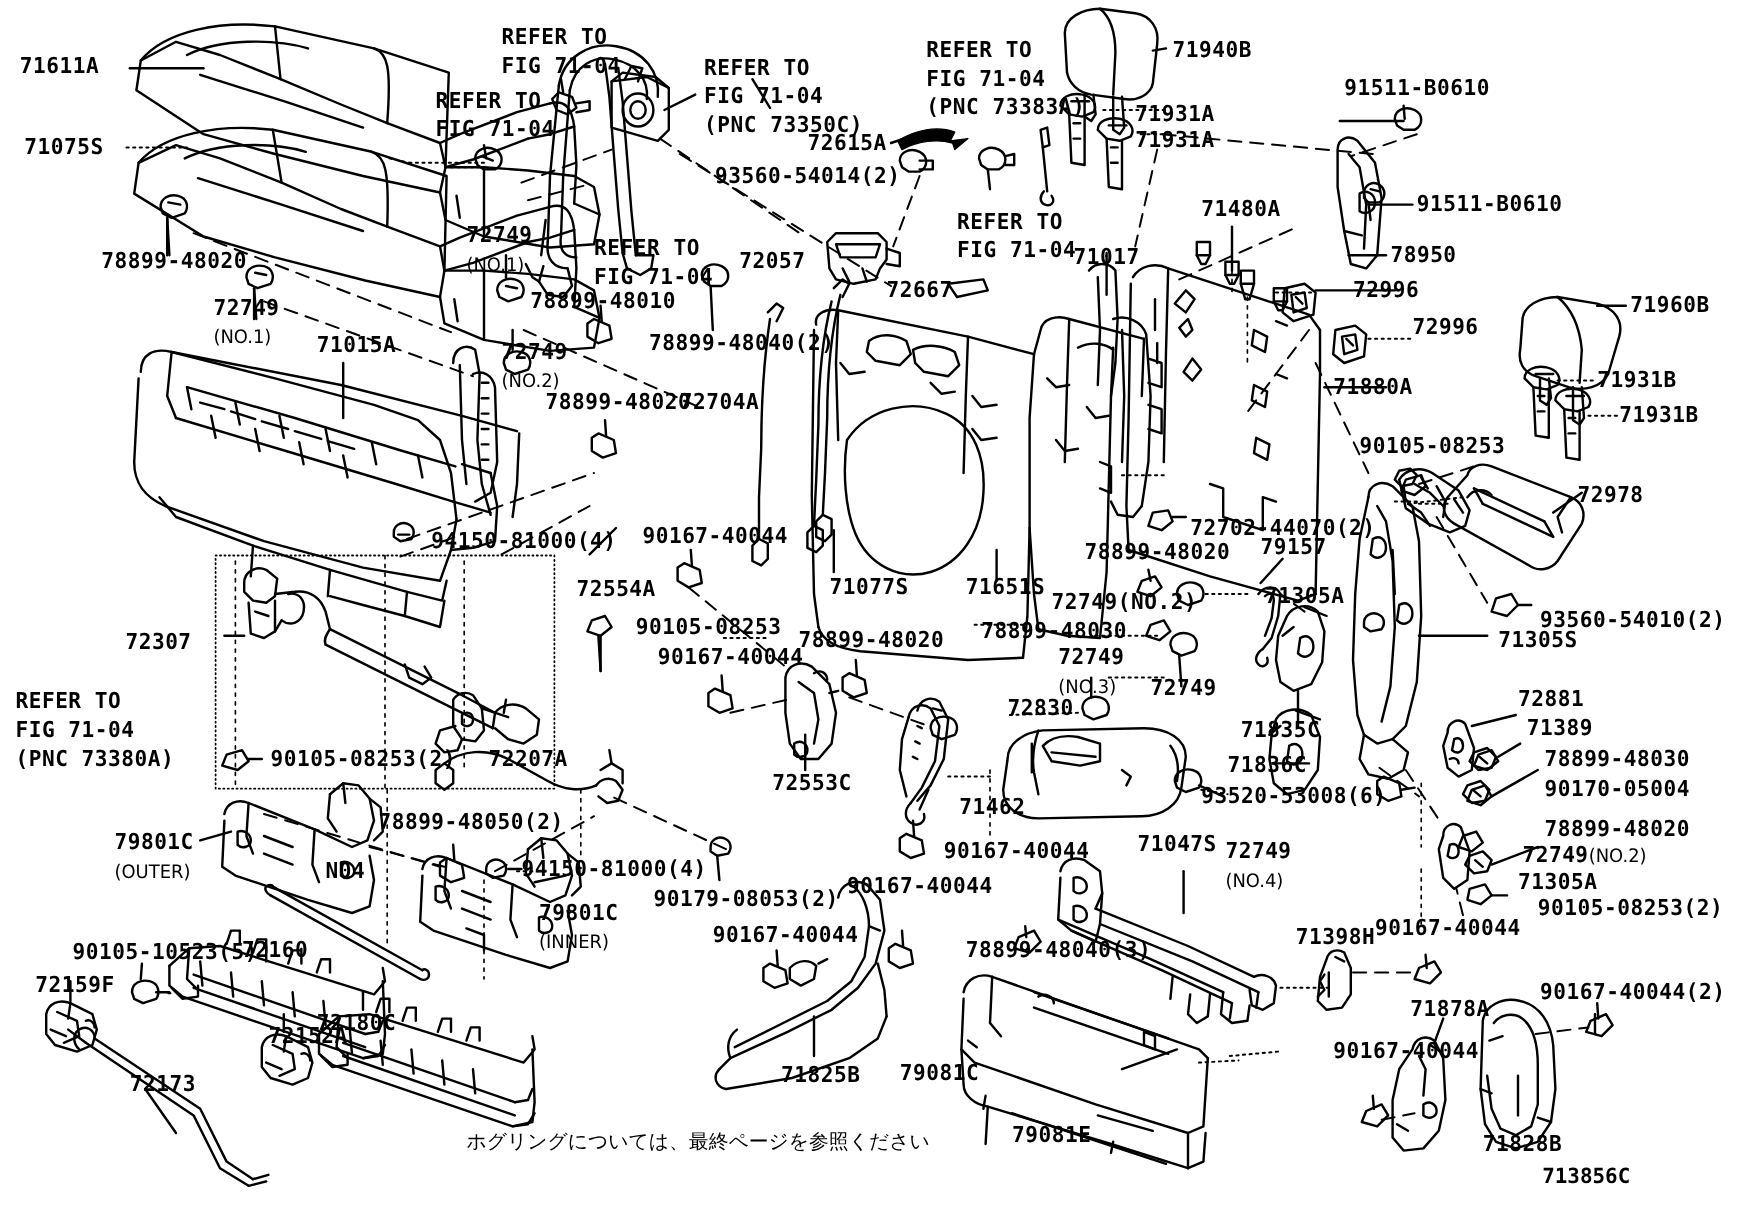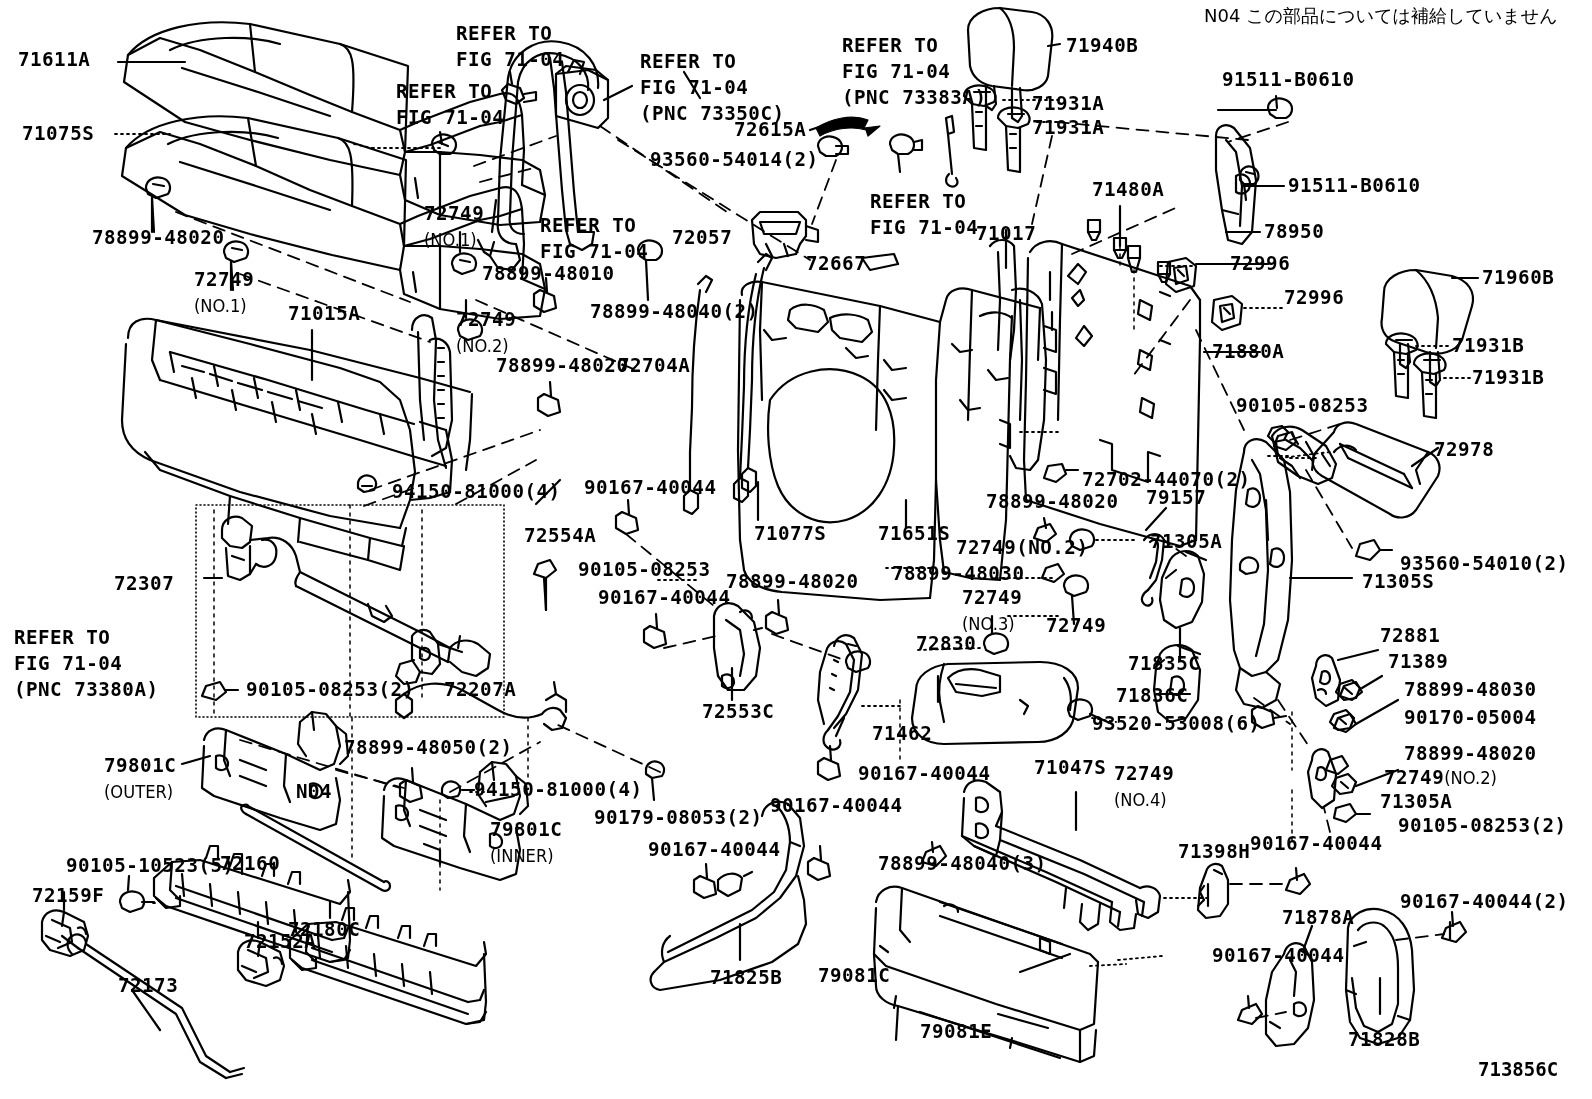--- a/index.html
+++ b/index.html
@@ -887,16 +887,16 @@
   <div class="lbl" style="left:878px;top:852px;"><span>78899-48040(3)</span></div>
 
   <div class="lbl" style="left:1034px;top:756px;"><span>71047S</span></div>
   <div class="lbl" style="left:1178px;top:840px;"><span>71398H</span></div>
   <div class="lbl" style="left:1250px;top:832px;"><span>90167-40044</span></div>
   <div class="lbl" style="left:1400px;top:890px;"><span>90167-40044(2)</span></div>
   <div class="lbl" style="left:1212px;top:944px;"><span>90167-40044</span></div>
   <div class="lbl" style="left:1282px;top:906px;"><span>71878A</span></div>
   <div class="lbl" style="left:1348px;top:1028px;"><span>71828B</span></div>
 
-  <div class="note" style="left:1204px;top:4px;">N04 この部品については補給していません</div>
-  <div class="code" style="left:1478px;top:1058px;text-align:center;">713856C</div>
+  <div class="note" style="left:424px;top:1026px;">ホグリングについては、最終ページを参照ください</div>
+  <div class="code" style="left:1402px;top:1058px;text-align:center;">713856C</div>
 
 </div>
 
 </body></html>

